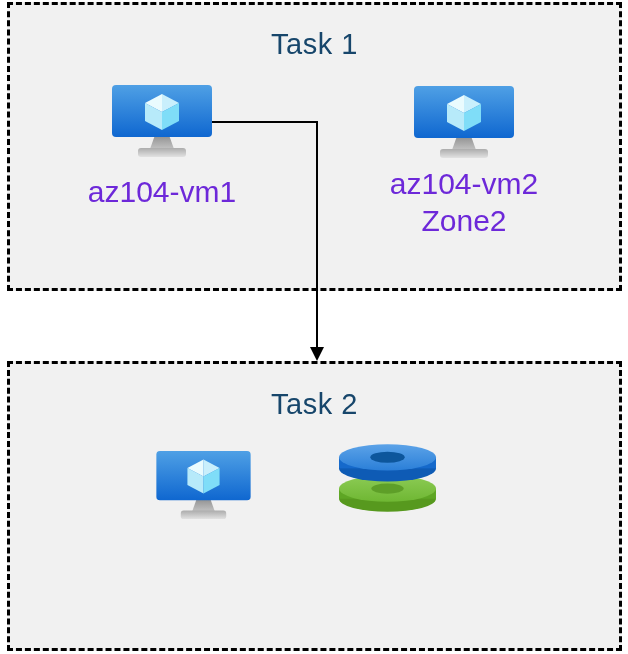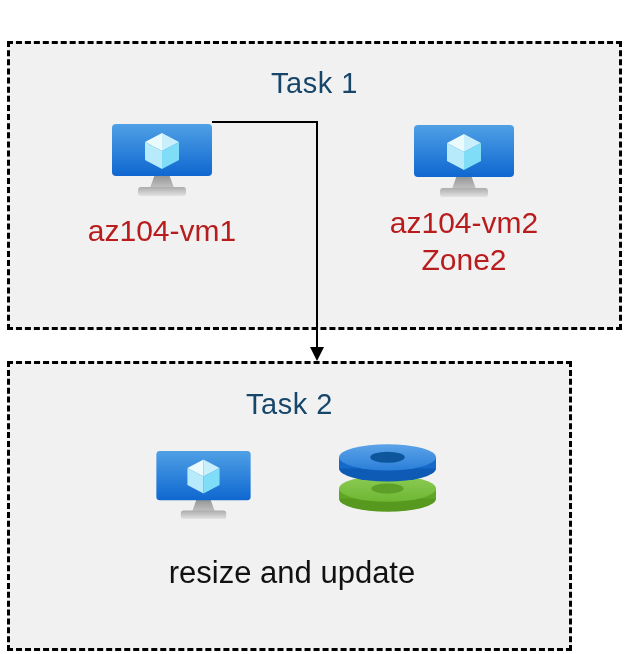--- a/index.html
+++ b/index.html
@@ -13,22 +13,22 @@
     width: 628px;
     height: 654px;
     background: #ffffff;
     overflow: hidden;
   }
   .task-box {
     position: absolute;
     border: 3px dashed #000000;
     background: #F1F1F1;
   }
-  .task-box.task1 { left: 7px; top: 2px;   width: 615px; height: 289px; margin-top: 39px; }
-  .task-box.task2 { left: 7px; top: 361px; width: 565px; height: 290px; }
+  .task-box.task1 { left: 7px; top: 2px;   width: 615px; height: 289px; }
+  .task-box.task2 { left: 7px; top: 361px; width: 615px; height: 290px; }
   .box-title {
     position: absolute;
     left: 0; right: 0;
     text-align: center;
     font-size: 29px;
     line-height: 34px;
     color: #17466B;
     letter-spacing: 0.5px;
   }
   .task1 .box-title { top: 22px; }
@@ -37,21 +37,21 @@
   .vm1-icon  { left: 102px; top: 80px;  width: 100px; height: 74px; }
   .vm2-icon  { left: 404px; top: 81px;  width: 100px; height: 74px; }
   .vm3-icon  { left: 146px; top: 87px;  width: 95px;  height: 70px; }
   .disk-icon { left: 327px; top: 79px;  width: 101px; height: 71px; }
   .vm-label {
     position: absolute;
     width: 220px;
     text-align: center;
     font-size: 30px;
     line-height: 37px;
-    color: #b91c1c;
+    color: #6d28d9;
   }
   .vm-label.label1 { left: 42px;  top: 168px; }
   .vm-label.label2 { left: 344px; top: 160px; }
   .caption {
     position: absolute;
     left: 122px; top: 190px;
     width: 320px;
     text-align: center;
     font-size: 31px;
     line-height: 38px;
@@ -138,21 +138,20 @@
   <section class="task-box task2">
     <div class="box-title">Task 2</div>
 
     <svg class="icon vm3-icon" viewBox="0 0 100 74">
       <use href="#vm-sym"></use>
     </svg>
     <svg class="icon disk-icon" viewBox="0 0 100 70">
       <use href="#disk-sym"></use>
     </svg>
 
-    <div class="caption">resize and update</div>
   </section>
 
   <svg class="arrow-overlay" viewBox="0 0 628 654">
     <path d="M212 122 H317 V349" stroke="#000000" stroke-width="2" fill="none"></path>
     <polygon points="310,347 324,347 317,361" fill="#000000"></polygon>
   </svg>
 
 </div>
 
 </body></html>

